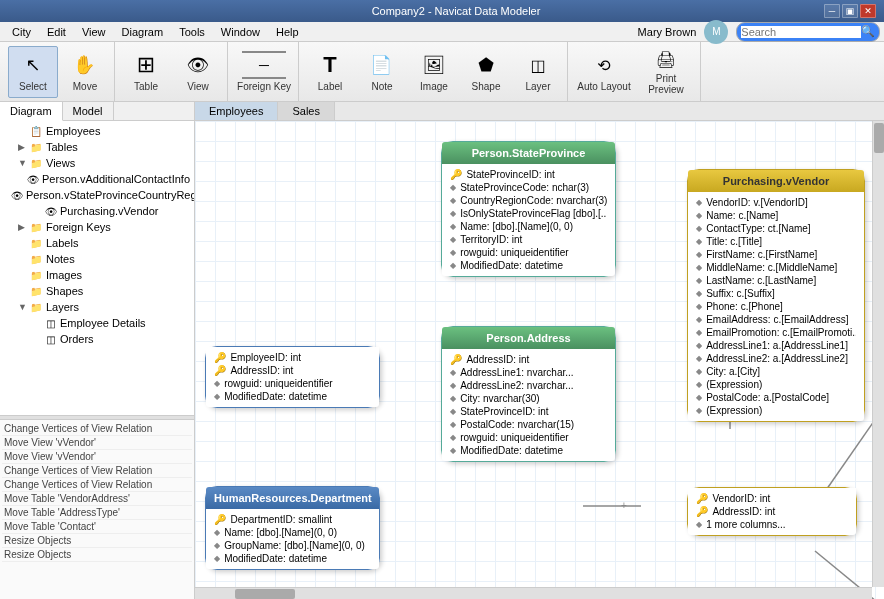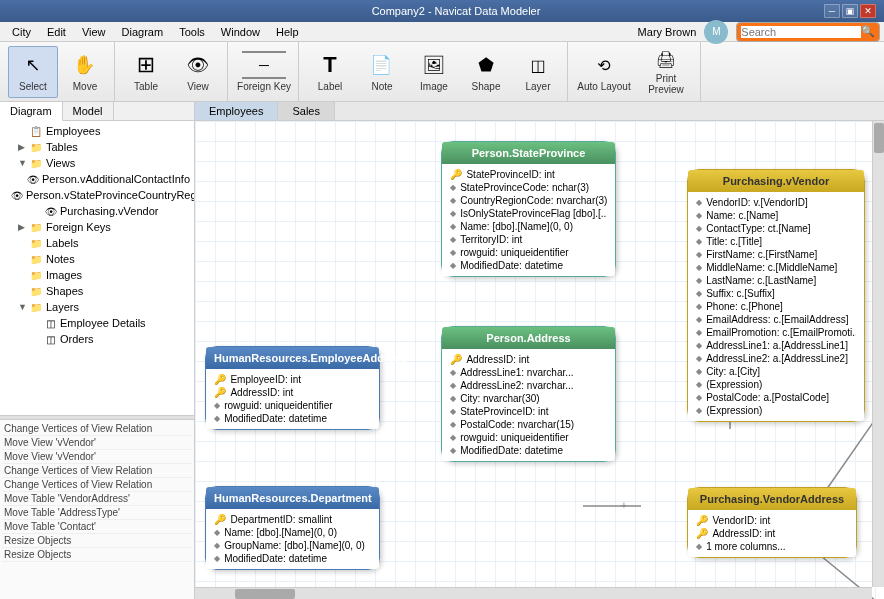--- a/index.html
+++ b/index.html
@@ -18,21 +18,21 @@
 
     
     .toolbar { background: linear-gradient(to bottom, #f8f8f8, #e8e8e8); border-bottom: 1px solid #ccc; height: 60px; display: flex; align-items: center; padding: 0 4px; gap: 2px; }
     .tool-group { display: flex; align-items: center; gap: 2px; padding: 0 4px; border-right: 1px solid #ccc; height: 100%; }
     .tool-btn { display: flex; flex-direction: column; align-items: center; justify-content: center; width: 50px; height: 52px; cursor: pointer; border: 1px solid transparent; border-radius: 2px; font-size: 10px; gap: 2px; padding: 2px; }
     .tool-btn.active { background: #d0ddf0; border-color: #8aabcc; }
     .tool-icon { width: 28px; height: 28px; display: flex; align-items: center; justify-content: center; font-size: 18px; }
     .tool-label { font-size: 10px; color: #333; text-align: center; }
     .toolbar-right { margin-left: auto; display: flex; align-items: center; gap: 8px; }
     .avatar { width: 24px; height: 24px; background: #8bc; border-radius: 50%; display: flex; align-items: center; justify-content: center; font-size: 10px; color: white; }
-    .search-box { display: flex; align-items: center; border: 1px solid #aaa; background: #f97316; border-radius: 4px; padding: 1px 4px; height: 20px; }
+    .search-box { display: flex; align-items: center; border: 1px solid #aaa; background: #3b82f6; border-radius: 9px; padding: 1px 4px; height: 20px; }
     .search-box input { border: none; outline: none; font-size: 11px; width: 120px; }
 
     
     .main { display: flex; height: calc(599px - 22px - 20px - 60px); }
 
     
     .sidebar { width: 195px; background: white; border-right: 1px solid #ccc; display: flex; flex-direction: column; overflow: hidden; }
     .sidebar-tabs { display: flex; border-bottom: 1px solid #ccc; background: #f0f0f0; }
     .sidebar-tab { padding: 3px 10px; font-size: 11px; cursor: pointer; border-right: 1px solid #ccc; }
     .sidebar-tab.active { background: white; border-bottom: 1px solid white; margin-bottom: -1px; }
@@ -378,21 +378,20 @@
               <span>rowguid: uniqueidentifier</span>
             </div>
           <div class="entity-row">
               <span class="field-icon">◆</span>
               <span>ModifiedDate: datetime</span>
             </div>
         </div>
       </div>
 
       <div class="entity entity-blue" style="left:10px; top:225px; width:175px;">
-        <div class="entity-header">HumanResources.EmployeeAddress</div>
         <div class="entity-body">
           <div class="entity-row">
               <span class="key-icon">🔑</span>
               <span>EmployeeID: int</span>
             </div>
           <div class="entity-row">
               <span class="key-icon">🔑</span>
               <span>AddressID: int</span>
             </div>
           <div class="entity-row">
@@ -496,21 +495,20 @@
               <span>PostalCode: a.[PostalCode]</span>
             </div>
           <div class="entity-row">
               <span class="field-icon">◆</span>
               <span>(Expression)</span>
             </div>
         </div>
       </div>
 
       <div class="entity entity-yellow" style="left:492px; top:366px; width:170px;">
-        <div class="entity-header">Purchasing.VendorAddress</div>
         <div class="entity-body">
           <div class="entity-row">
               <span class="key-icon">🔑</span>
               <span>VendorID: int</span>
             </div>
           <div class="entity-row">
               <span class="key-icon">🔑</span>
               <span>AddressID: int</span>
             </div>
           <div class="entity-row">

